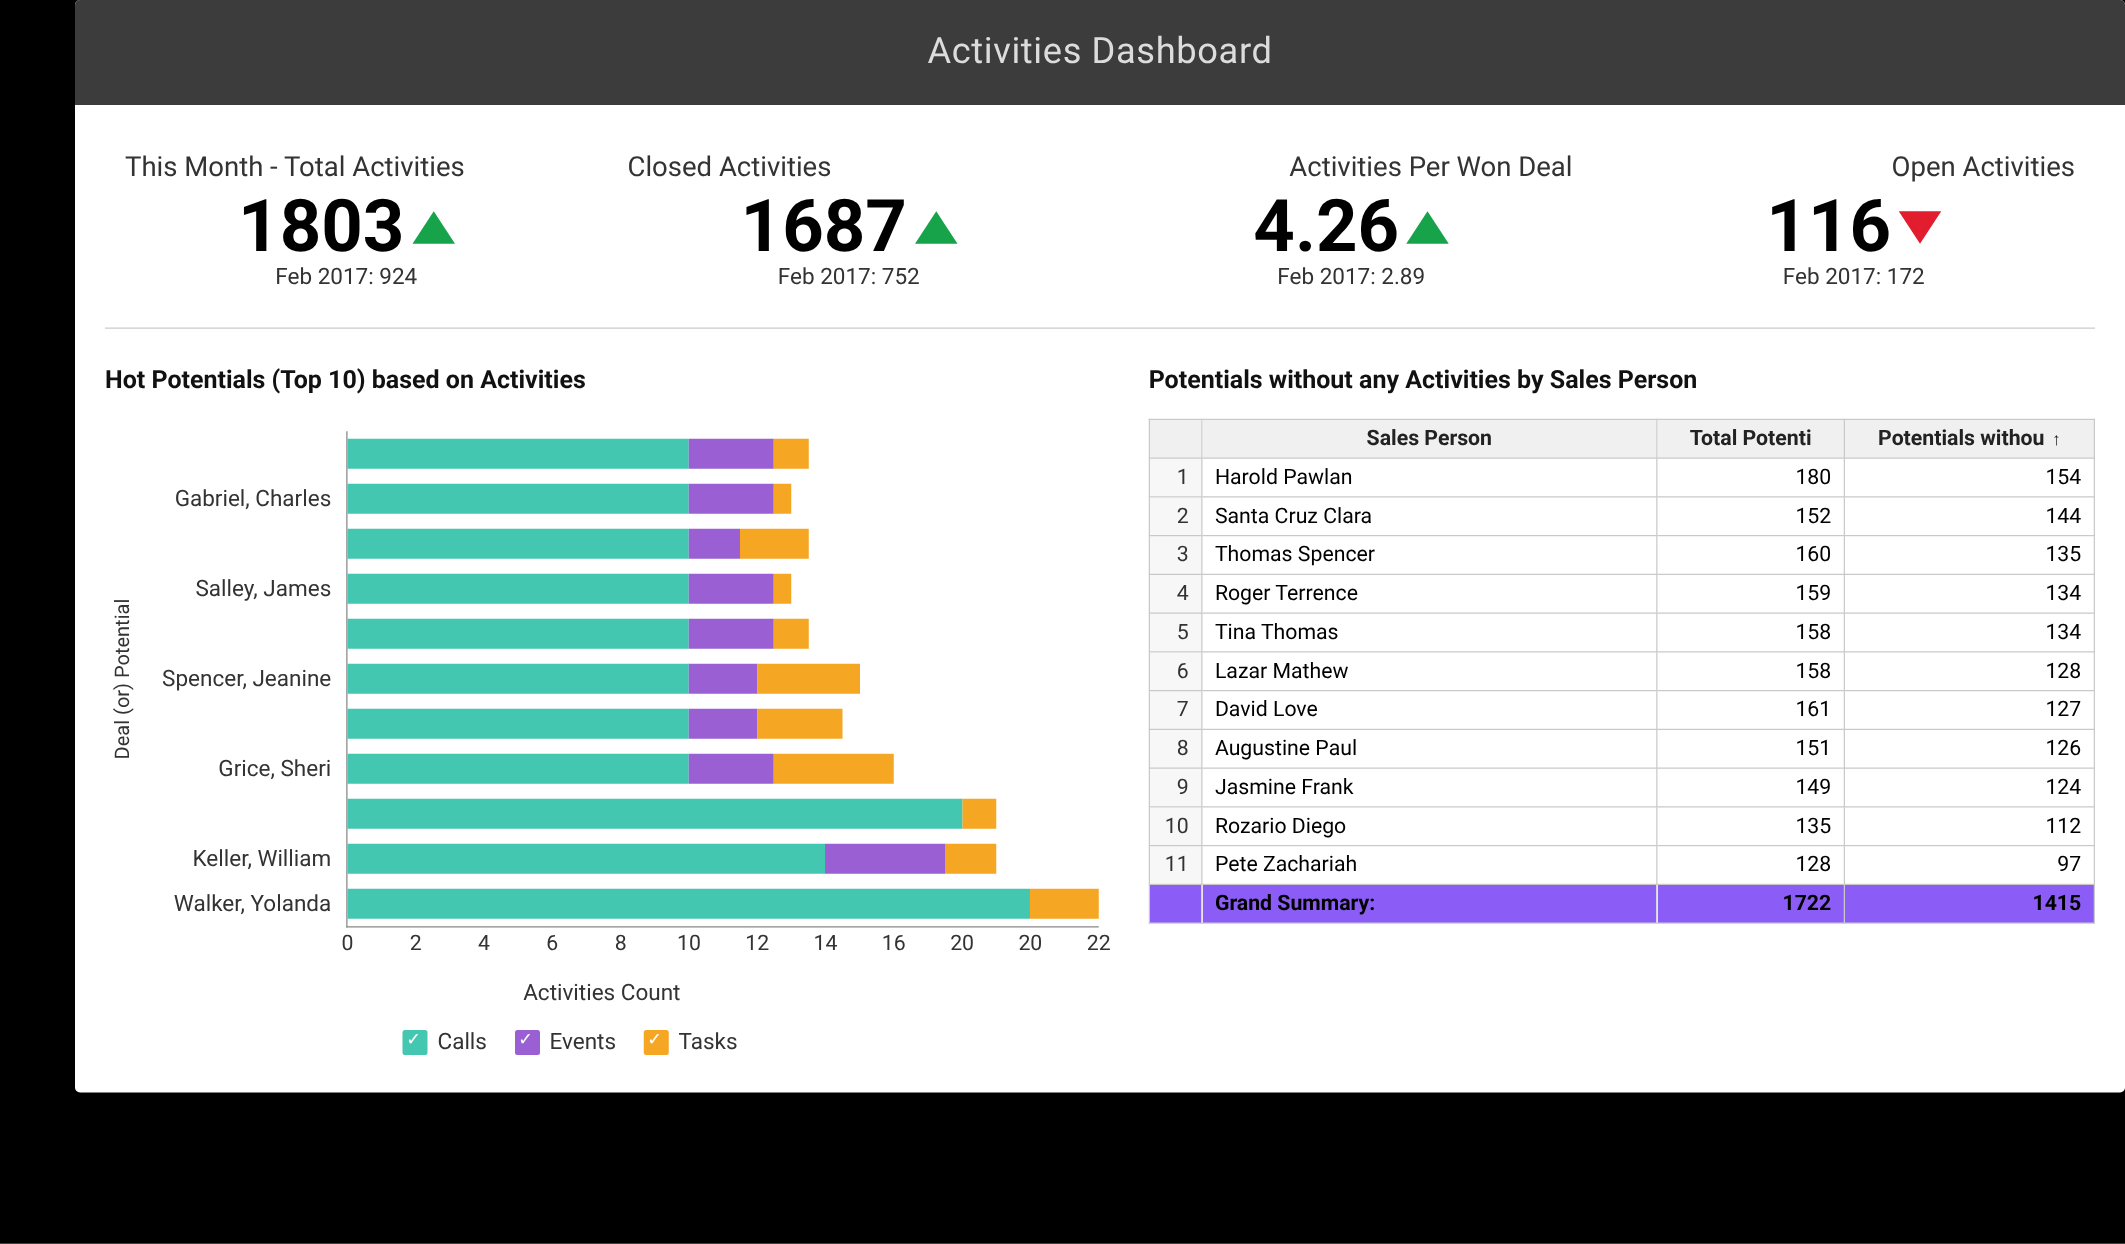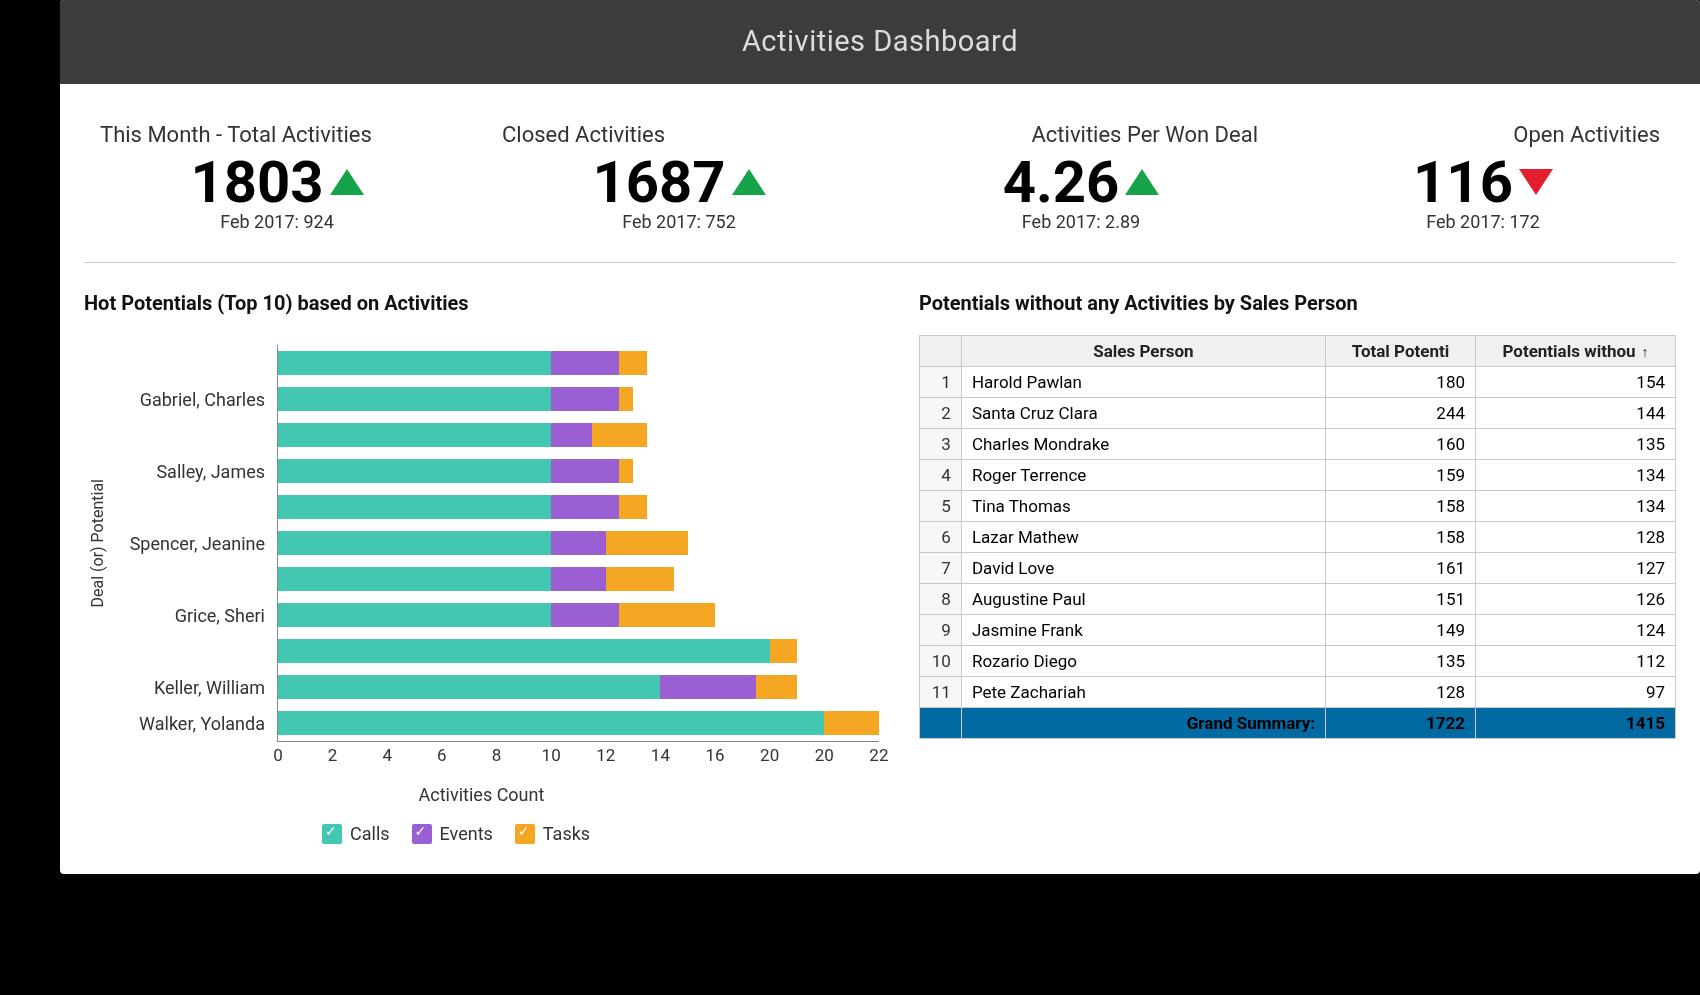--- a/index.html
+++ b/index.html
@@ -222,23 +222,22 @@
   }
   table.data td.num-col {
     background: #f7f7f7;
     text-align: right;
     width: 40px;
     color: #333;
   }
   table.data td.name { text-align: left; }
   table.data td.num { text-align: right; }
   table.data tr.summary td {
-    background: #0369a1;
+    background: #8b5cf6;
     font-weight: 700;
-    text-align: right;
   }
   .sort-arrow {
     display: inline-block;
     margin-left: 6px;
     font-size: 14px;
   }
 </style>
 </head>
 <body>
 
@@ -409,26 +408,26 @@
             <tbody>
               <tr>
                 <td class="num-col">1</td>
                 <td class="name">Harold Pawlan</td>
                 <td class="num">180</td>
                 <td class="num">154</td>
               </tr>
               <tr>
                 <td class="num-col">2</td>
                 <td class="name">Santa Cruz Clara</td>
-                <td class="num">244</td>
+                <td class="num">152</td>
                 <td class="num">144</td>
               </tr>
               <tr>
                 <td class="num-col">3</td>
-                <td class="name">Charles Mondrake</td>
+                <td class="name">Thomas Spencer</td>
                 <td class="num">160</td>
                 <td class="num">135</td>
               </tr>
               <tr>
                 <td class="num-col">4</td>
                 <td class="name">Roger Terrence</td>
                 <td class="num">159</td>
                 <td class="num">134</td>
               </tr>
               <tr>

